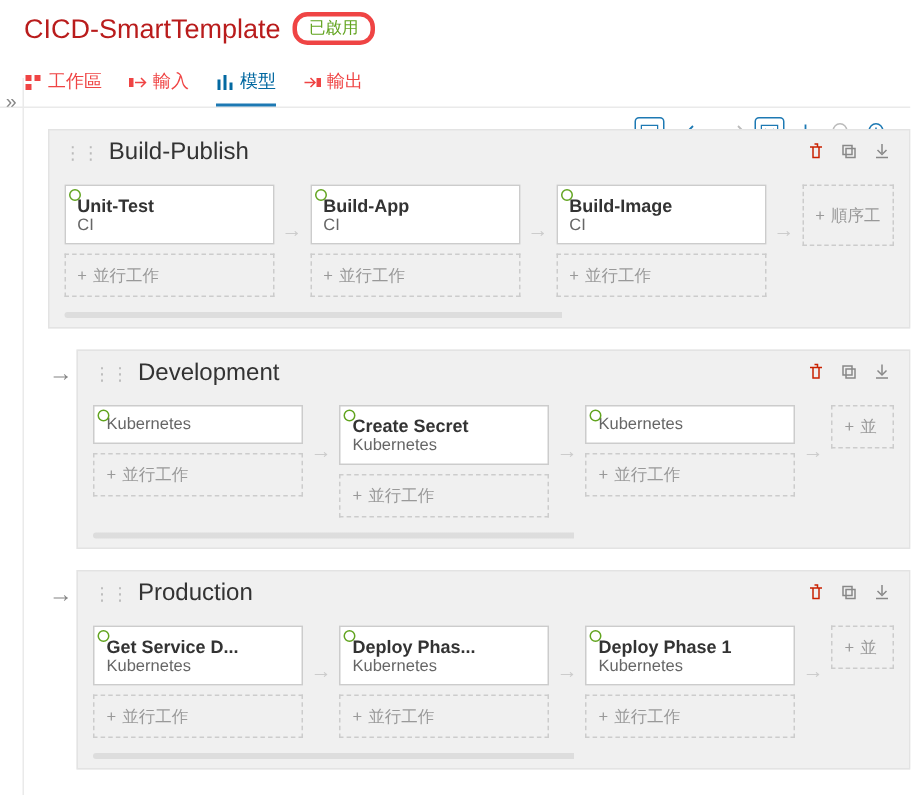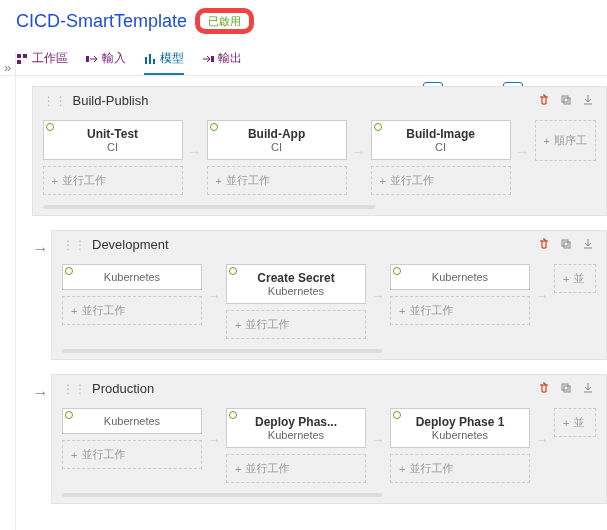--- a/index.html
+++ b/index.html
@@ -1,40 +1,40 @@
 <!DOCTYPE html>
 <html><head>
 <meta charset="utf-8">
 <style>
   * { box-sizing: border-box; margin: 0; padding: 0; }
   body { font-family: -apple-system, BlinkMacSystemFont, "Segoe UI", Arial, sans-serif; font-size: 13px; color: #333; background: #fff; width: 607px; height: 530px; overflow: hidden; }
   .header { padding: 8px 16px 4px; }
   .title-row { display: flex; align-items: center; gap: 8px; margin-bottom: 6px; }
-  .title { color: #1d4ed8; font-size: 18px; font-weight: 400; }
-  .badge { border: 5px solid #ef4444; color: #62a420; border-radius: 10px; padding: 0 8px; font-size: 11px; line-height: 16px; }
+  .title { color: #b91c1c; font-size: 18px; font-weight: 400; }
+  .badge { border: 3px solid #ef4444; color: #62a420; border-radius: 10px; padding: 0 8px; font-size: 11px; line-height: 16px; }
   .tabs { display: flex; gap: 18px; border-bottom: 1px solid #eaeaea; padding: 0 16px; }
-  .tab { display: flex; align-items: center; gap: 4px; padding: 6px 0; font-size: 12px; color: #701a75; cursor: pointer; border-bottom: 2px solid transparent; }
+  .tab { display: flex; align-items: center; gap: 4px; padding: 6px 0; font-size: 12px; color: #ef4444; cursor: pointer; border-bottom: 2px solid transparent; }
   .tab.active { color: #0369a1; border-bottom-color: #1d79b3; font-weight: 500; }
   .tab .ticon { width: 12px; height: 12px; display: inline-block; }
   .toolbar { display: flex; justify-content: flex-end; align-items: center; gap: 4px; padding: 6px 12px 4px 0; }
   .tool-btn { width: 20px; height: 20px; display: flex; align-items: center; justify-content: center; cursor: pointer; color: #1d79b3; border-radius: 3px; }
   .tool-btn.boxed { border: 1px solid #1d79b3; }
   .tool-btn.pale { color: #bbb; }
   .left-rail { position: absolute; left: 0; top: 52px; width: 16px; height: calc(100% - 52px); border-right: 1px solid #eaeaea; display: flex; align-items: flex-start; justify-content: center; padding-top: 8px; color: #888; cursor: pointer; }
   .canvas { position: absolute; left: 18px; top: 82px; right: 0; bottom: 0; overflow: hidden; padding: 4px 0 0 12px; }
   .stage-wrap { display: flex; align-items: flex-start; margin-bottom: 14px; }
   .stage-arrow { width: 22px; height: 26px; display: flex; align-items: center; justify-content: center; color: #888; font-size: 16px; margin-top: 4px; }
   .stage { background: #f0f0f0; border: 1px solid #e3e3e3; flex: 1; margin-right: 0; }
   .stage-header { display: flex; align-items: center; justify-content: space-between; padding: 6px 10px; }
   .stage-title-wrap { display: flex; align-items: center; gap: 6px; }
-  .stage-title { font-size: 13px; color: #333; }
+  .stage-title { font-size: 16px; color: #333; }
   .stage-actions { display: flex; gap: 8px; }
   .stage-action { width: 14px; height: 14px; cursor: pointer; color: #888; }
   .stage-action.red { color: #c92100; }
-  .stage-body { display: flex; align-items: stretch; padding: 6px 10px 10px; gap: 4px; overflow-x: hidden; text-align: center; }
+  .stage-body { display: flex; align-items: stretch; padding: 6px 10px 10px; gap: 4px; overflow-x: hidden; }
   .column { display: flex; flex-direction: column; gap: 6px; width: 140px; flex-shrink: 0; }
   .task-card { background: #fff; border: 1px solid #ccc; padding: 6px 8px; position: relative; cursor: pointer; }
   .task-card .dot { position: absolute; top: 2px; left: 2px; width: 8px; height: 8px; border: 1.5px solid #62a420; border-radius: 50%; }
   .task-name { font-size: 12px; font-weight: 600; color: #333; white-space: nowrap; overflow: hidden; text-overflow: ellipsis; }
   .task-type { font-size: 11px; color: #666; }
   .parallel-btn { border: 1.5px dashed #ccc; color: #999; font-size: 11px; padding: 6px 8px; display: flex; align-items: center; gap: 4px; cursor: pointer; }
   .arrow-between { width: 16px; display: flex; align-items: center; justify-content: center; color: #ccc; font-size: 14px; align-self: center; margin-top: -16px; }
   .seq-btn { border: 1.5px dashed #ccc; color: #999; font-size: 11px; padding: 12px 8px; display: flex; align-items: center; gap: 4px; cursor: pointer; align-self: flex-start; white-space: nowrap; }
   .drag-handle { color: #bbb; font-size: 12px; cursor: grab; }
   .scrollhint { height: 4px; margin: 0 10px 6px; background: linear-gradient(to right, #ddd 60%, transparent 60%); border-radius: 2px; }
@@ -283,20 +283,21 @@
               </svg></span>
             <span class="stage-action"><svg width="12" height="12" viewBox="0 0 12 12">
                 <path d="M6 1 V7 M3 5 L6 8 L9 5 M2 10 H10" stroke="currentColor" fill="none"></path>
               </svg></span>
           </div>
         </div>
         <div class="stage-body">
           <div class="column">
             <div class="task-card">
               <span class="dot"></span>
+              <div class="task-name">Get Service D...</div>
               <div class="task-type">Kubernetes</div>
             </div>
             <div class="parallel-btn">
               <span>+</span>
               <span>並行工作</span>
             </div>
           </div>
           <div class="arrow-between">→</div>
           <div class="column">
             <div class="task-card">

